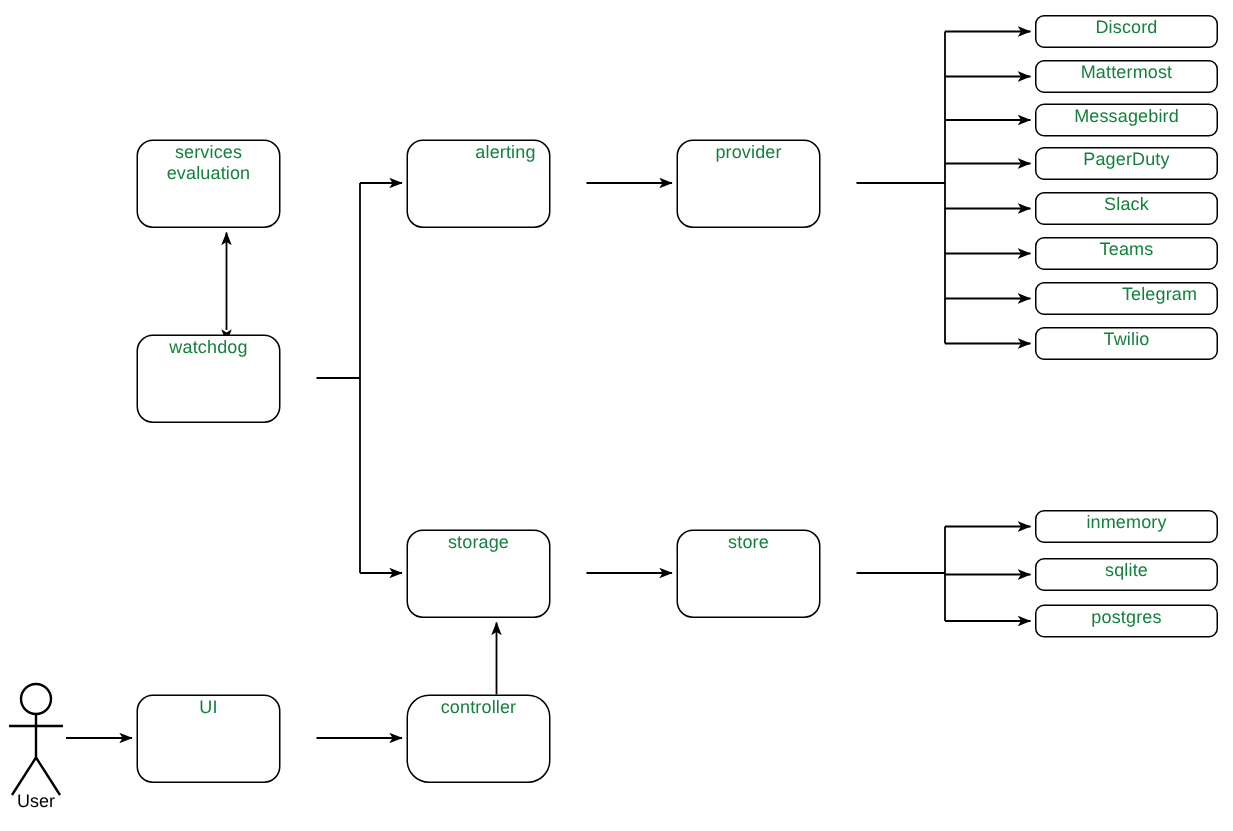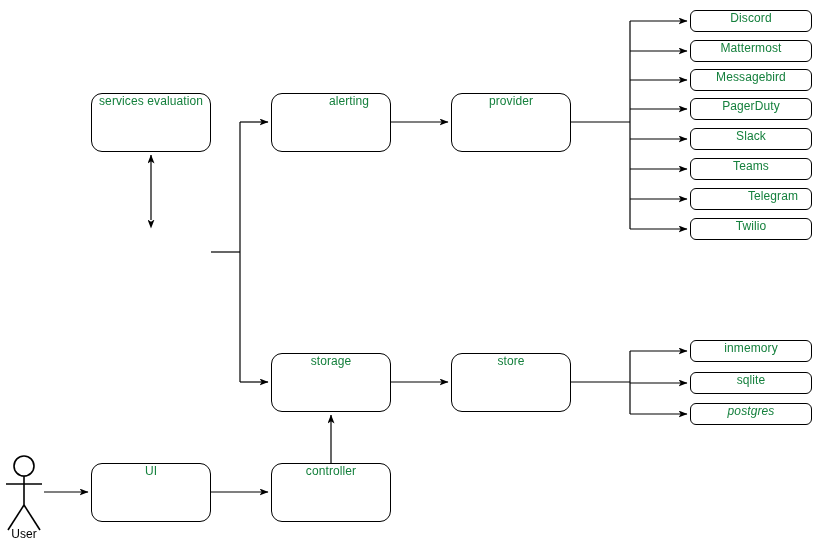--- a/index.html
+++ b/index.html
@@ -38,21 +38,21 @@
     align-items: flex-start;
     justify-content: center;
     text-align: center;
     color: #15803d;
     font-family: "Liberation Sans", sans-serif;
     font-size: 12px;
     line-height: 14px;
     letter-spacing: 0.1px;
   }
   .node.main {
-    width: 120px;
+    width: 96px;
     height: 59px;
     border-radius: 11px;
   }
   .node.leaf {
     width: 122px;
     height: 22px;
     border-radius: 6px;
     font-size: 12px;
   }
   .actor {
@@ -136,20 +136,23 @@
   </svg>
 
   <div class="actor" style="left:-6px; top:455px;">
     <div class="actor-label">User</div>
   </div>
 
   <div class="node main" style="left:91px; top:93px;">
     <span>services evaluation</span>
   </div>
 
+  <div class="node main" style="left:91px; top:223px;">
+    <span>watchdog</span>
+  </div>
 
   <div class="node main" style="left:271px; top:93px;padding-left:36px;">
     <span>alerting</span>
   </div>
 
   <div class="node main" style="left:451px; top:93px;">
     <span>provider</span>
   </div>
 
   <div class="node main" style="left:271px; top:353px;">
@@ -157,21 +160,21 @@
   </div>
 
   <div class="node main" style="left:451px; top:353px;">
     <span>store</span>
   </div>
 
   <div class="node main" style="left:91px; top:463px;">
     <span>UI</span>
   </div>
 
-  <div class="node main" style="left:271px; top:463px;">
+  <div class="node main" style="left:271px; top:463px;border-radius:15px;">
     <span>controller</span>
   </div>
 
   <div class="node leaf" style="left:690px; top:10px;">
     <span>Discord</span>
   </div>
   <div class="node leaf" style="left:690px; top:40px;">
     <span>Mattermost</span>
   </div>
   <div class="node leaf" style="left:690px; top:98px;">
@@ -192,17 +195,17 @@
   <div class="node leaf" style="left:690px; top:340px;">
     <span>inmemory</span>
   </div>
 
   <div class="node leaf" style="left:690px; top:218px;">
     <span>Twilio</span>
   </div>
   <div class="node leaf" style="left:690px; top:372px;">
     <span>sqlite</span>
   </div>
-  <div class="node leaf" style="left:690px; top:403px;font-style:italic;">
+  <div class="node leaf" style="left:690px; top:403px;">
     <span>postgres</span>
   </div>
 
 </div>
 
 </body></html>

